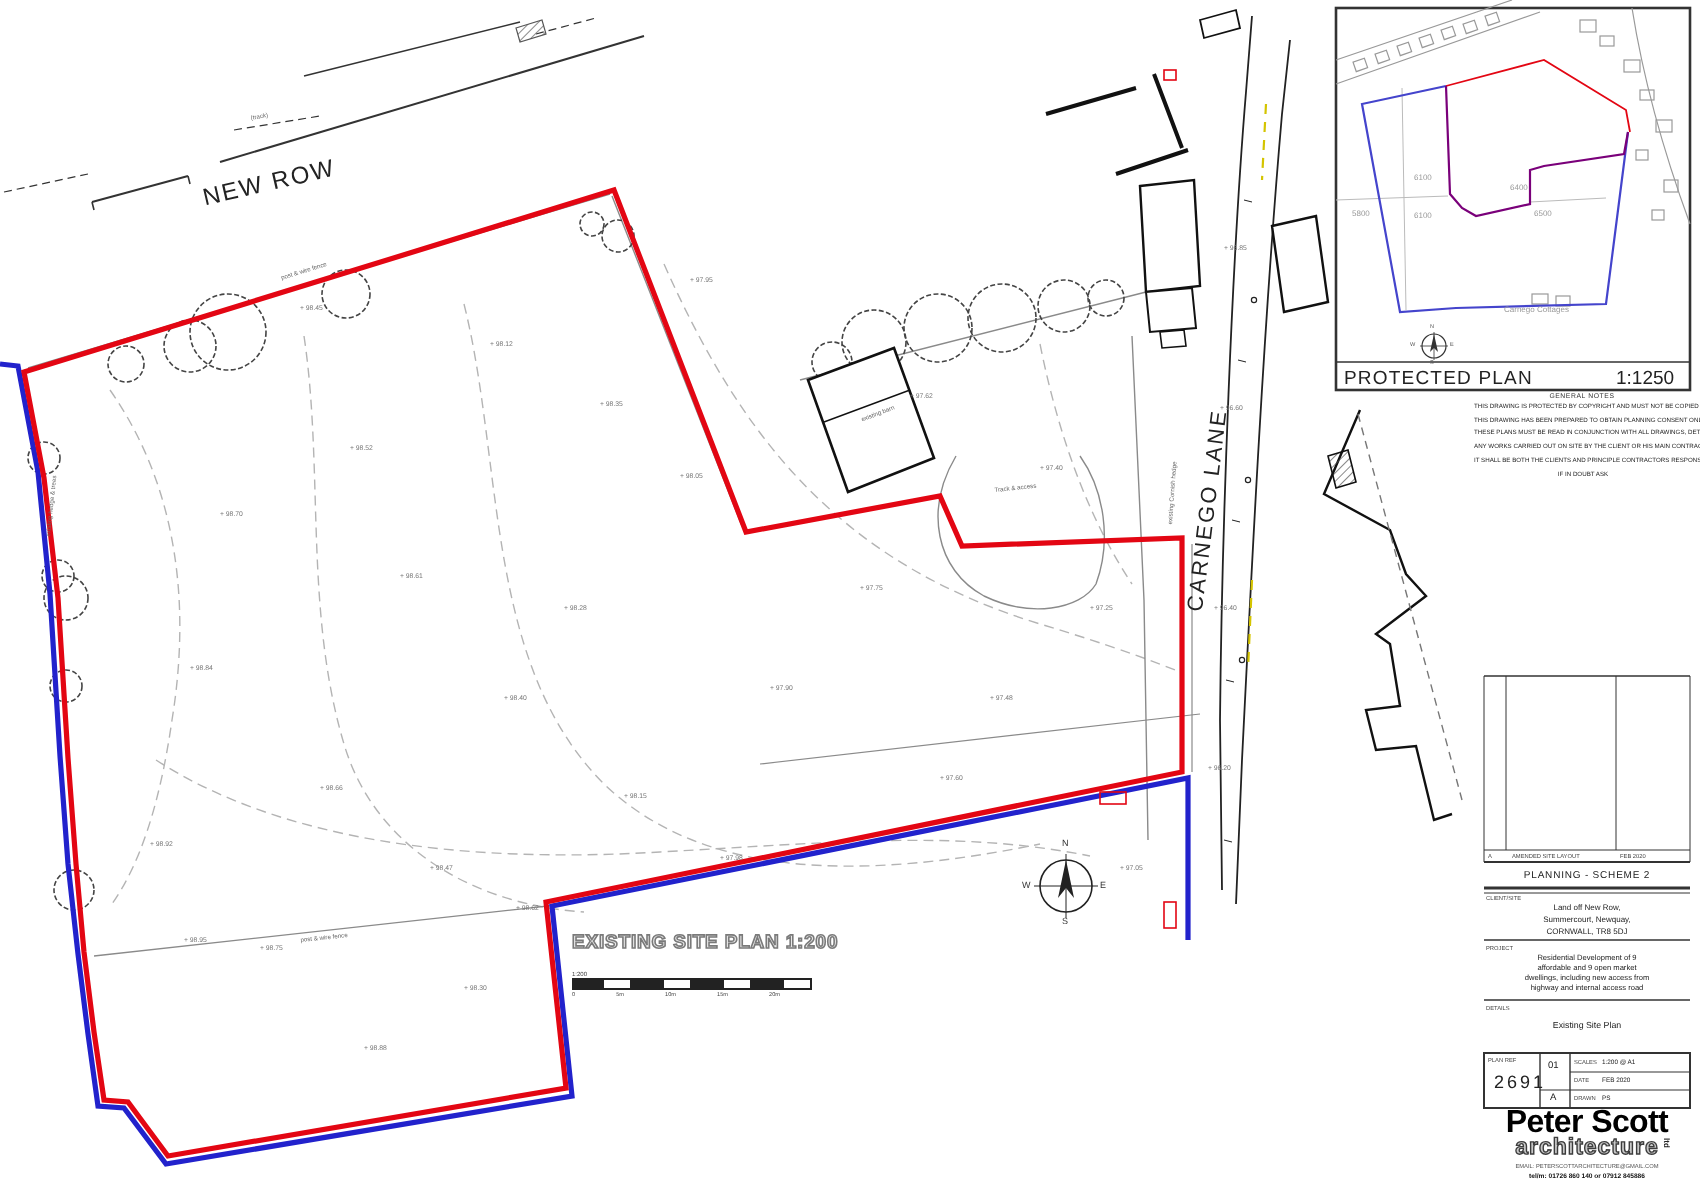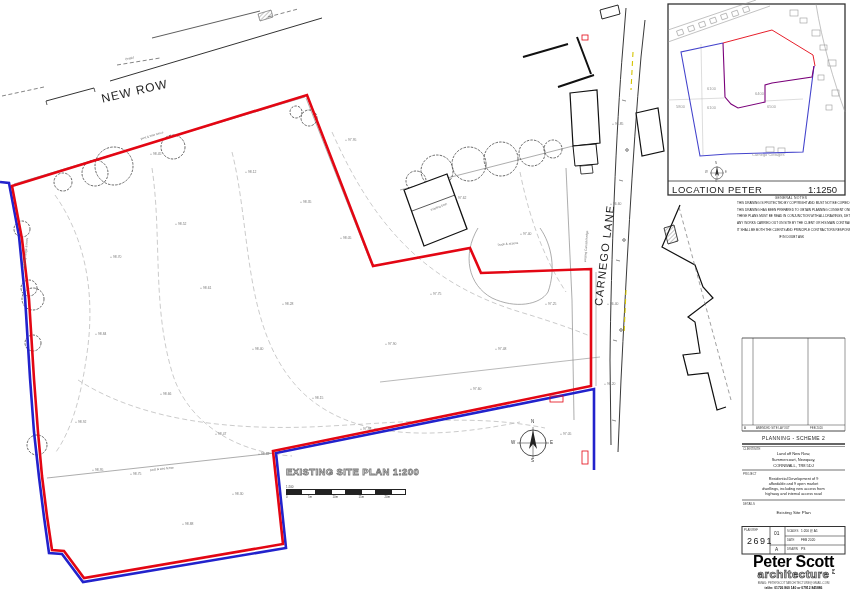--- a/index.html
+++ b/index.html
@@ -216,21 +216,21 @@
       <span>15m</span>
       <span>20m</span>
     </div>
   </div>
 
   <div class="ov compass-l" style="left:531px;top:419px;">N</div>
   <div class="ov compass-l" style="left:550px;top:440px;">E</div>
   <div class="ov compass-l" style="left:531px;top:458px;">S</div>
   <div class="ov compass-l" style="left:511px;top:440px;">W</div>
 
-  <div class="ov lp-title" style="left:672px;top:184px;">LOCATION PETER</div>
+  <div class="ov lp-title" style="left:672px;top:184px;">PROTECTED PLAN</div>
   <div class="ov lp-scale" style="left:808px;top:184px;">1:1250</div>
   <div class="ov mini-l" style="left:715px;top:161px;">N</div>
   <div class="ov mini-l" style="left:725px;top:170px;">E</div>
   <div class="ov mini-l" style="left:715px;top:179px;">S</div>
   <div class="ov mini-l" style="left:705px;top:170px;">W</div>
 
   <div class="ov gnotes" style="left:737px;top:196px;">GENERAL NOTES</div>
 
   <div class="ov notes" style="left:737px;top:202px;">
     <p>THIS DRAWING IS PROTECTED BY COPYRIGHT AND MUST NOT BE COPIED WITHOUT THE PRIOR PERMISSION OF PETER SCOTT ARCHITECTURE LIMITED.</p>

